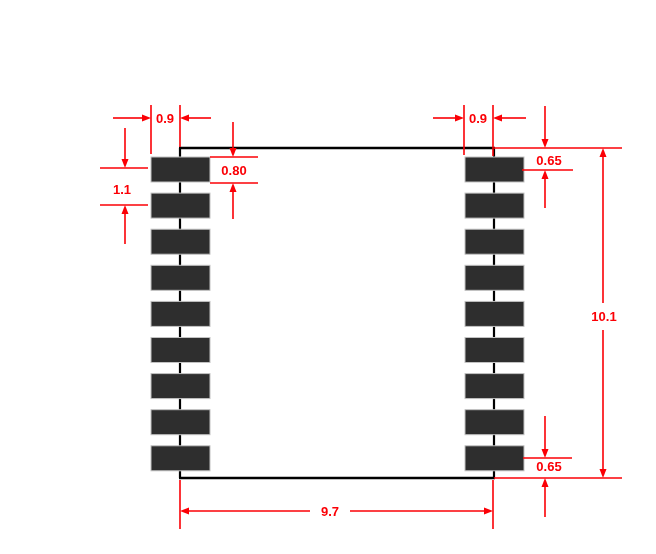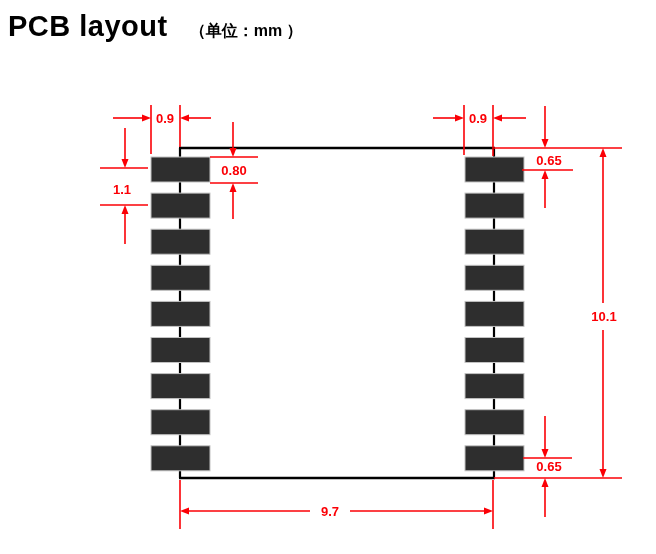--- a/index.html
+++ b/index.html
@@ -15,24 +15,20 @@
   .dim{stroke:#fb0006;stroke-width:1.6;fill:none;}
   .ah{fill:#fb0006;stroke:none;}
   .dimtext{fill:#fb0006;font-size:13px;font-weight:bold;text-anchor:middle;
            font-family:"Liberation Sans", sans-serif;}
 </style>
 </head>
 <body>
 
 <div class="stage">
 
-  <div class="title-row">
-    <span class="title-main">PCB layout</span>
-    <span class="title-unit">（单位：mm ）</span>
-  </div>
 
   <svg width="656" height="554" viewBox="0 0 656 554">
 
     <g>
       <line class="outline" x1="179" y1="148" x2="495" y2="148"></line>
       <line class="outline" x1="179" y1="478" x2="495" y2="478"></line>
       <line class="centerline" x1="180" y1="148" x2="180" y2="478"></line>
       <line class="centerline" x1="494" y1="148" x2="494" y2="478"></line>
     </g>
 

